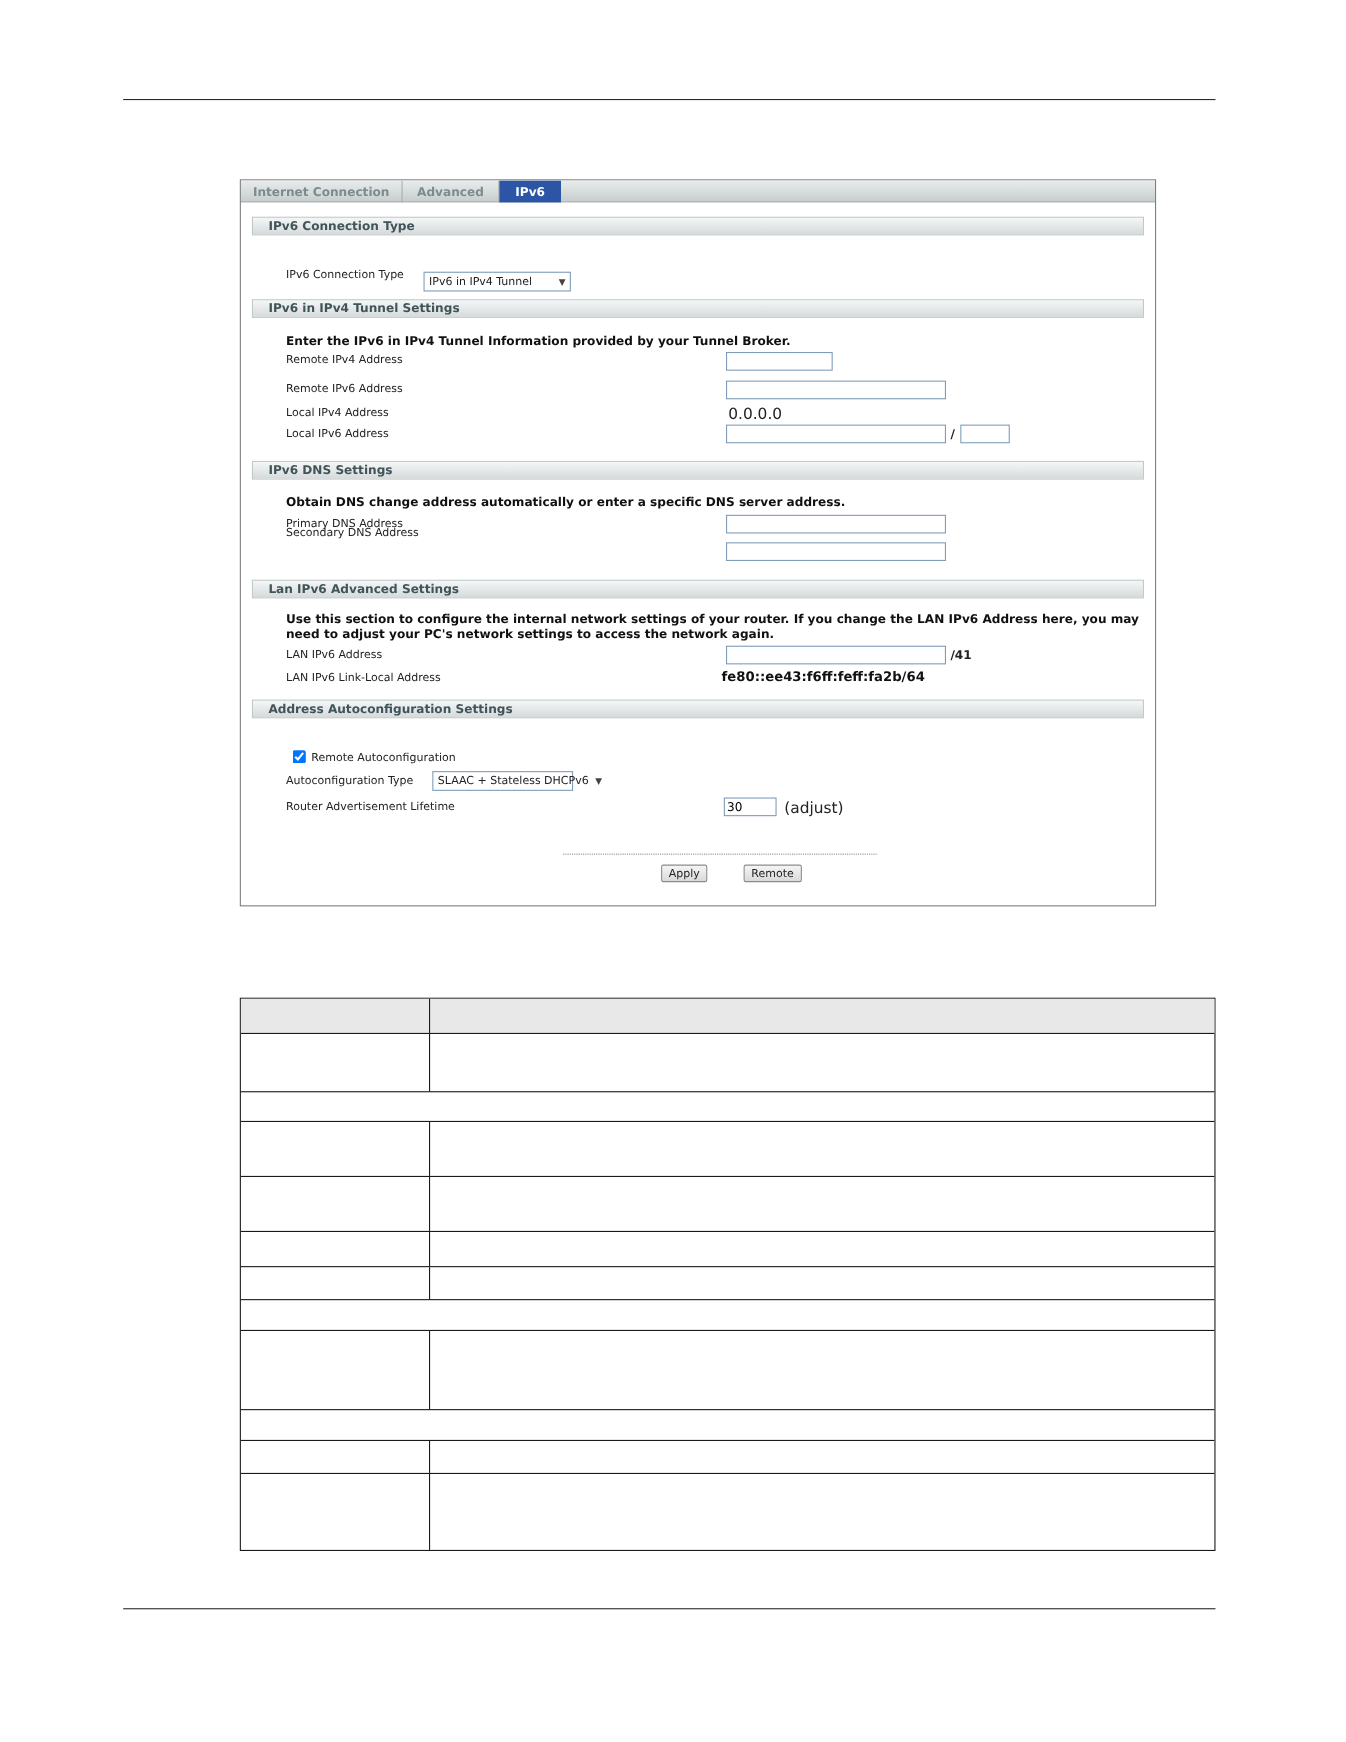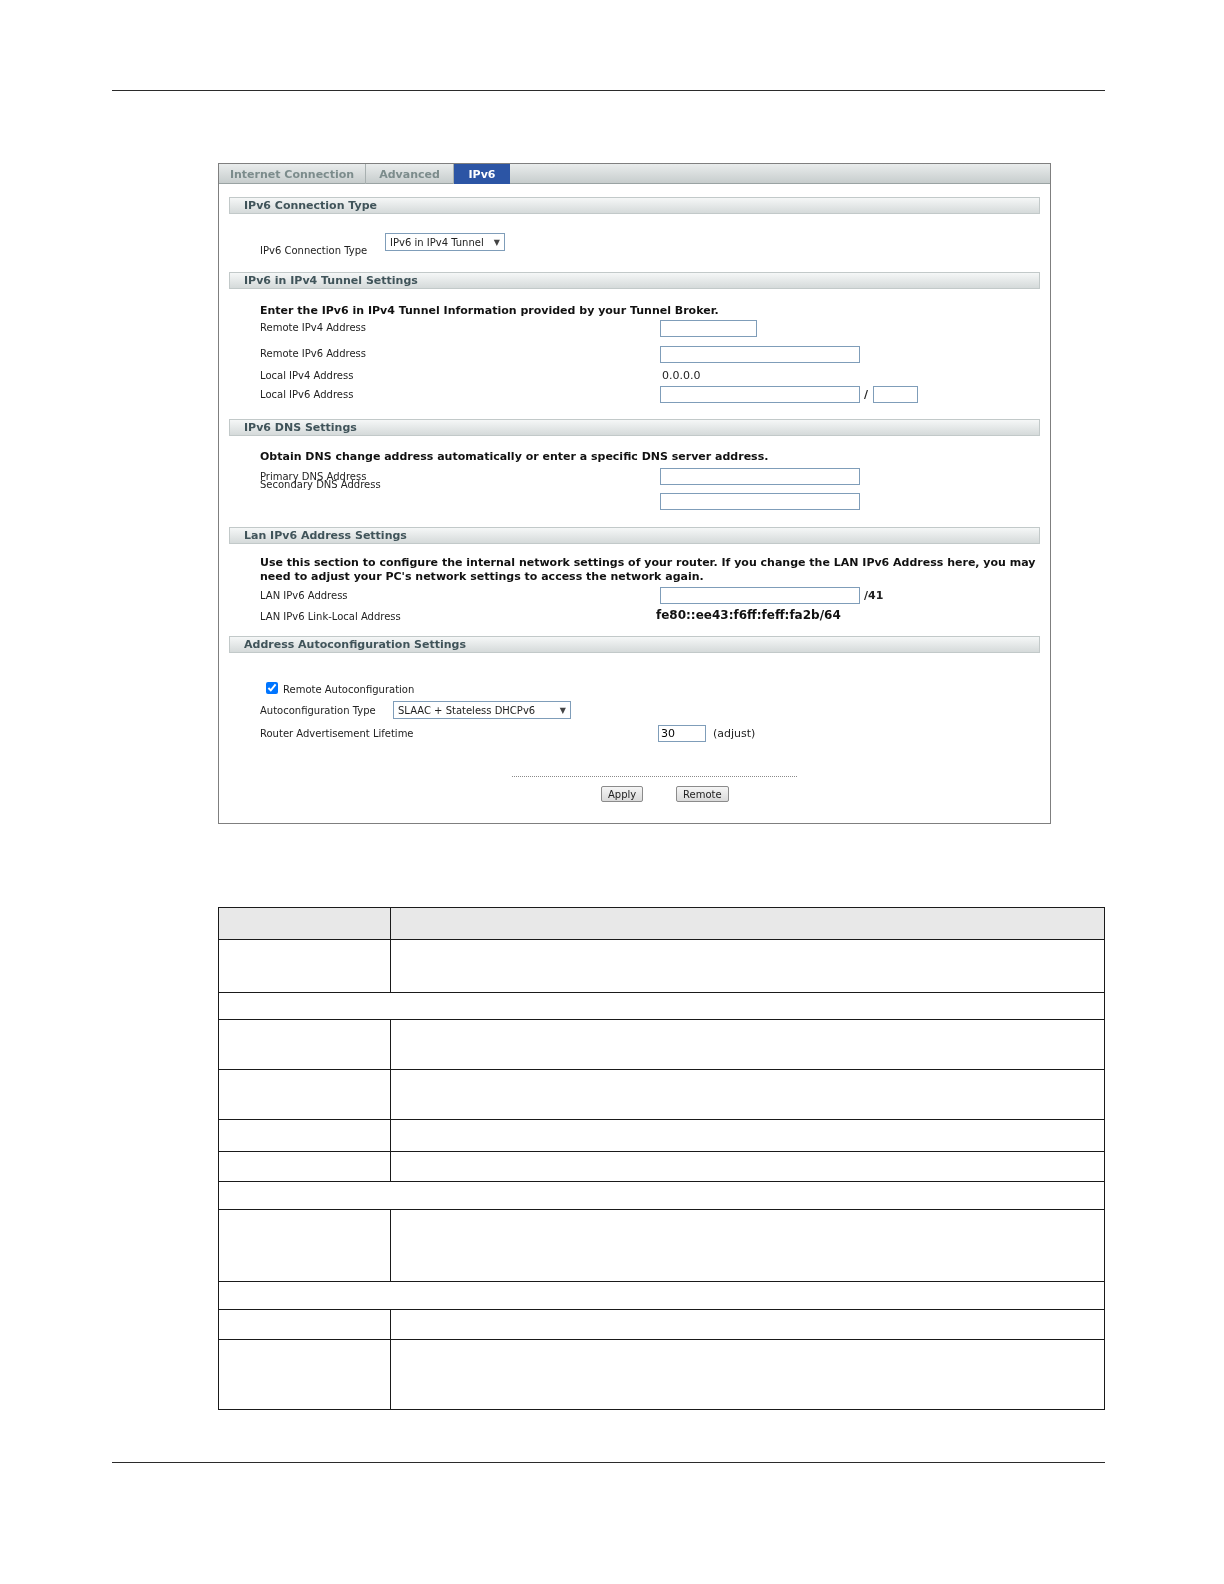--- a/index.html
+++ b/index.html
@@ -37,21 +37,21 @@
   .bintro { position:absolute; font-size:11px; font-weight:bold; color:#111; line-height:14px; }
   .tinput {
     position:absolute; height:17px; border:1px solid #7f9db9; background:#fff;
     font-size:11px; font-family:"DejaVu Sans", sans-serif; padding:0 2px;
   }
   .dd {
     position:absolute; height:18px; border:1px solid #7f9db9; background:#fff;
     font-size:10px; display:flex; align-items:center; padding:0 4px; white-space:nowrap;
   }
   .dd .arrow { margin-left:auto; font-size:8px; color:#444; padding-left:6px; }
-  .pval { position:absolute; font-size:11px; color:#222; white-space:nowrap; }
+  .pval { position:absolute; font-size:14px; color:#222; white-space:nowrap; }
   .bval { position:absolute; font-size:12px; font-weight:bold; color:#111; white-space:nowrap; }
   .slash { position:absolute; font-size:11px; font-weight:bold; color:#222; }
   .cb { position:absolute; width:12px; height:12px; }
   .dotline { position:absolute; border-top:1px dotted #8a8a8a; }
   .btn {
     position:absolute; height:16px; min-width:42px;
     background:linear-gradient(#f5f5f5,#dadada);
     border:1px solid #8b8b8b; border-radius:2px;
     font-size:10px; font-family:"DejaVu Sans", sans-serif;
     color:#222; text-align:center; line-height:13px; padding:0 6px; cursor:default;
@@ -84,21 +84,21 @@
     <div class="tab" style="width:88px">
       <span>Advanced</span>
     </div>
     <div class="tab active" style="width:56px">
       <span>IPv6</span>
     </div>
   </div>
 
   <div class="secbar" style="top:33px">IPv6 Connection Type</div>
   <div class="flabel" style="left:41px; top:81px">IPv6 Connection Type</div>
-  <div class="dd" style="left:166px; top:69px; width:120px">
+  <div class="dd" style="left:166px; top:83px; width:134px">
     <span>IPv6 in IPv4 Tunnel</span>
     <span class="arrow">▼</span>
   </div>
 
   <div class="secbar" style="top:108px">IPv6 in IPv4 Tunnel Settings</div>
   <div class="bintro" style="left:41px; top:140px">Enter the IPv6 in IPv4 Tunnel Information provided by your Tunnel Broker.</div>
 
   <div class="flabel" style="left:41px; top:158px">Remote IPv4 Address</div>
   <input type="text" class="tinput" style="left: 441px; top: 156px; width: 97px;">
 
@@ -115,37 +115,37 @@
 
   <div class="secbar" style="top:255px">IPv6 DNS Settings</div>
   <div class="bintro" style="left:41px; top:286px">Obtain DNS change address automatically or enter a specific DNS server address.</div>
 
   <div class="flabel" style="left:41px; top:307px">Primary DNS Address</div>
   <input type="text" class="tinput" style="left: 441px; top: 304px; width: 200px;">
 
   <div class="flabel" style="left:41px; top:315px">Secondary DNS Address</div>
   <input type="text" class="tinput" style="left: 441px; top: 329px; width: 200px;">
 
-  <div class="secbar" style="top:363px">Lan IPv6 Address Settings</div>
+  <div class="secbar" style="top:363px">Lan IPv6 Advanced Settings</div>
   <div class="bintro" style="left:41px; top:392px; width:782px">Use this section to configure the internal network settings of your router. If you change the LAN IPv6 Address here, you may need to adjust your PC's network settings to access the network again.</div>
 
   <div class="flabel" style="left:41px; top:426px">LAN IPv6 Address</div>
   <input type="text" class="tinput" style="left: 441px; top: 423px; width: 200px;">
   <div class="slash" style="left:645px; top:425px">/41</div>
 
   <div class="flabel" style="left:41px; top:447px">LAN IPv6 Link-Local Address</div>
   <div class="bval" style="left:437px; top:444px">fe80::ee43:f6ff:feff:fa2b/64</div>
 
   <div class="secbar" style="top:472px">Address Autoconfiguration Settings</div>
 
   <input type="checkbox" checked="" class="cb" style="left: 47px; top: 518px;">
   <div class="flabel" style="left:64px; top:520px">Remote Autoconfiguration</div>
 
   <div class="flabel" style="left:41px; top:541px">Autoconfiguration Type</div>
-  <div class="dd" style="left:174px; top:537px; width:178px">
+  <div class="dd" style="left:174px; top:537px; width:128px">
     <span>SLAAC + Stateless DHCPv6</span>
     <span class="arrow">▼</span>
   </div>
 
   <div class="flabel" style="left:41px; top:564px">Router Advertisement Lifetime</div>
   <input type="text" class="tinput" style="left: 439px; top: 561px; width: 48px;" value="30">
   <div class="pval" style="left:494px; top:563px">(adjust)</div>
 
   <div class="dotline" style="left:293px; top:612px; width:285px"></div>
 

